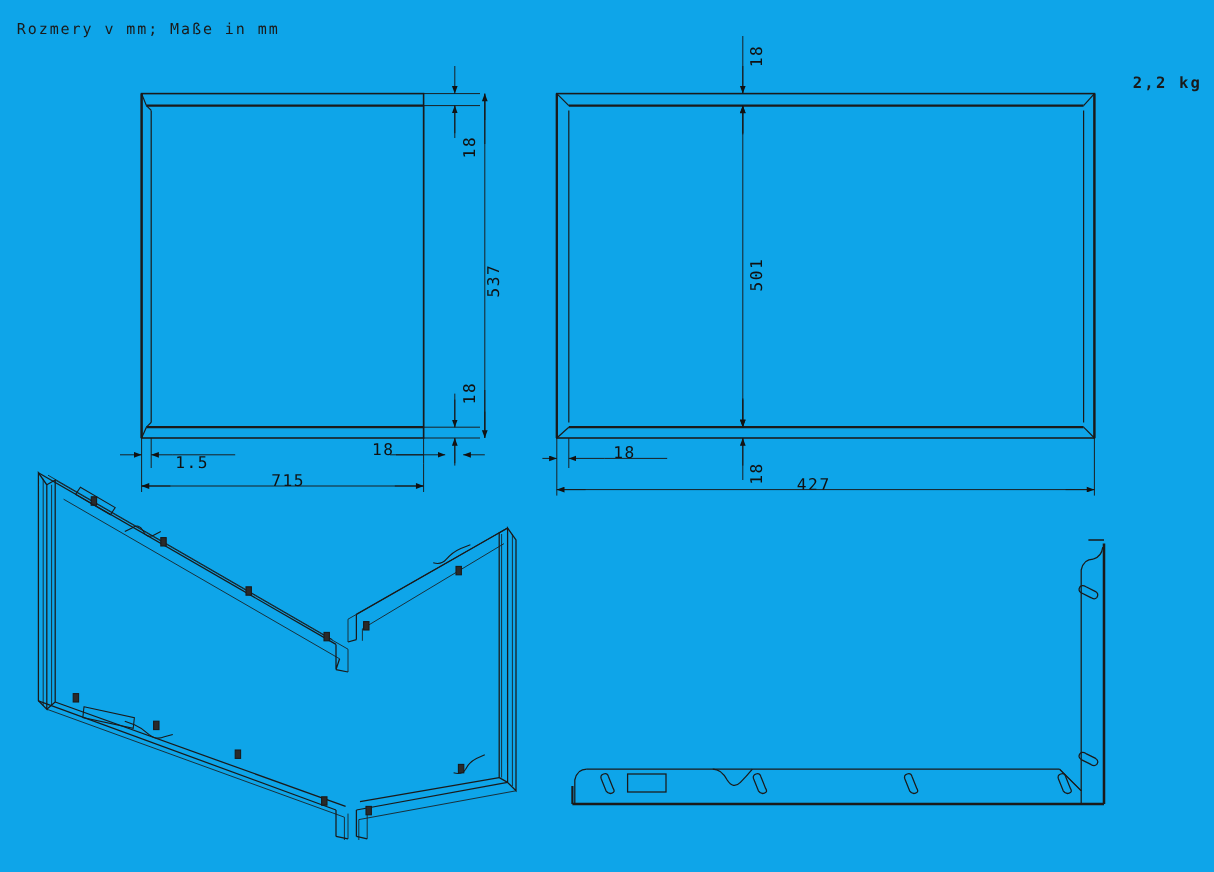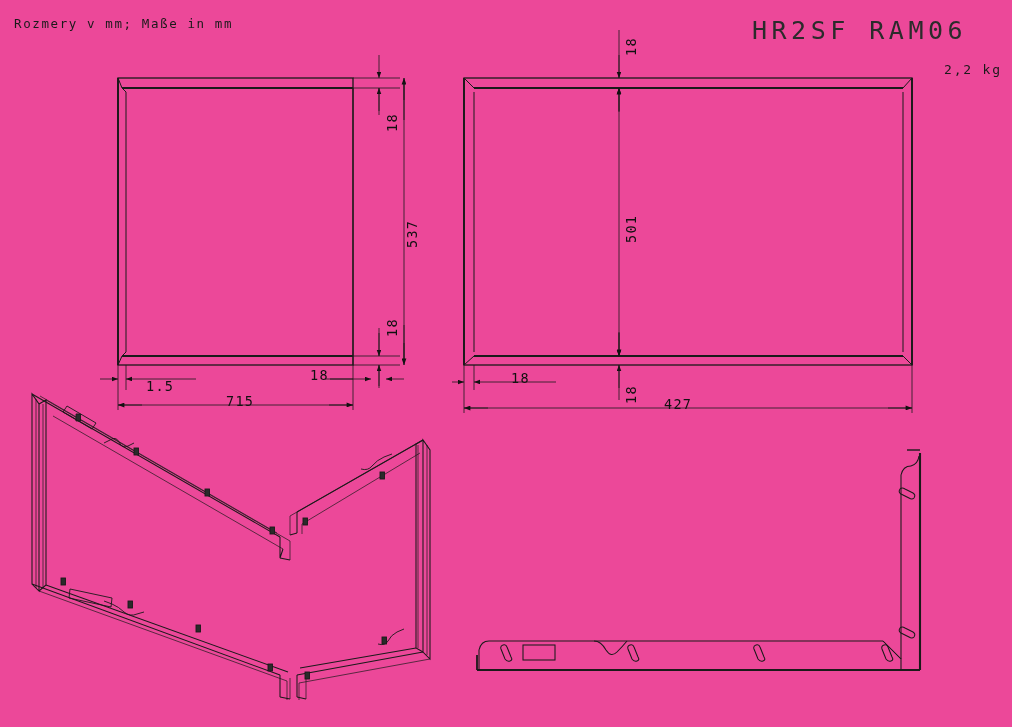--- a/index.html
+++ b/index.html
@@ -4,21 +4,21 @@
 <style>
   html, body {
     margin: 0;
     padding: 0;
     background: #ffffff;
   }
   #sheet {
     position: relative;
     width: 1012px;
     height: 727px;
-    background: #ec4899;
+    background: #0ea5e9;
     font-family: "DejaVu Sans Mono", "Liberation Mono", monospace;
     overflow: hidden;
   }
   .txt {
     position: absolute;
     color: #1a1a1a;
     white-space: pre;
     font-family: "DejaVu Sans Mono", "Liberation Mono", monospace;
   }
   #note {
@@ -32,20 +32,21 @@
     top: 16px;
     font-size: 25px;
     letter-spacing: 4.5px;
     color: #2b2b2b;
   }
   #weight {
     left: 944px;
     top: 62px;
     font-size: 13px;
     letter-spacing: 1.8px;
+    font-weight: bold;
   }
   .dimtxt {
     position: absolute;
     font-size: 13.5px;
     letter-spacing: 1.3px;
     color: #111;
     white-space: pre;
   }
   .dimtxt.vert {
     transform: rotate(-90deg);
@@ -58,21 +59,20 @@
     width: 1012px;
     height: 727px;
   }
 </style>
 </head>
 <body>
 
 <div id="sheet">
 
   <div class="txt" id="note">Rozmery v mm; Maße in mm</div>
-  <div class="txt" id="title">HR2SF RAM06</div>
   <div class="txt" id="weight">2,2 kg</div>
 
   <div class="dimtxt" style="left:146px; top:378px;">1.5</div>
   <div class="dimtxt" style="left:310px; top:367px;">18</div>
   <div class="dimtxt" style="left:226px; top:393px;">715</div>
   <div class="dimtxt vert" style="left:384px; top:132px;">18</div>
   <div class="dimtxt vert" style="left:384px; top:337px;">18</div>
   <div class="dimtxt vert" style="left:404px; top:248px;">537</div>
 
   <div class="dimtxt" style="left:511px; top:370px;">18</div>

